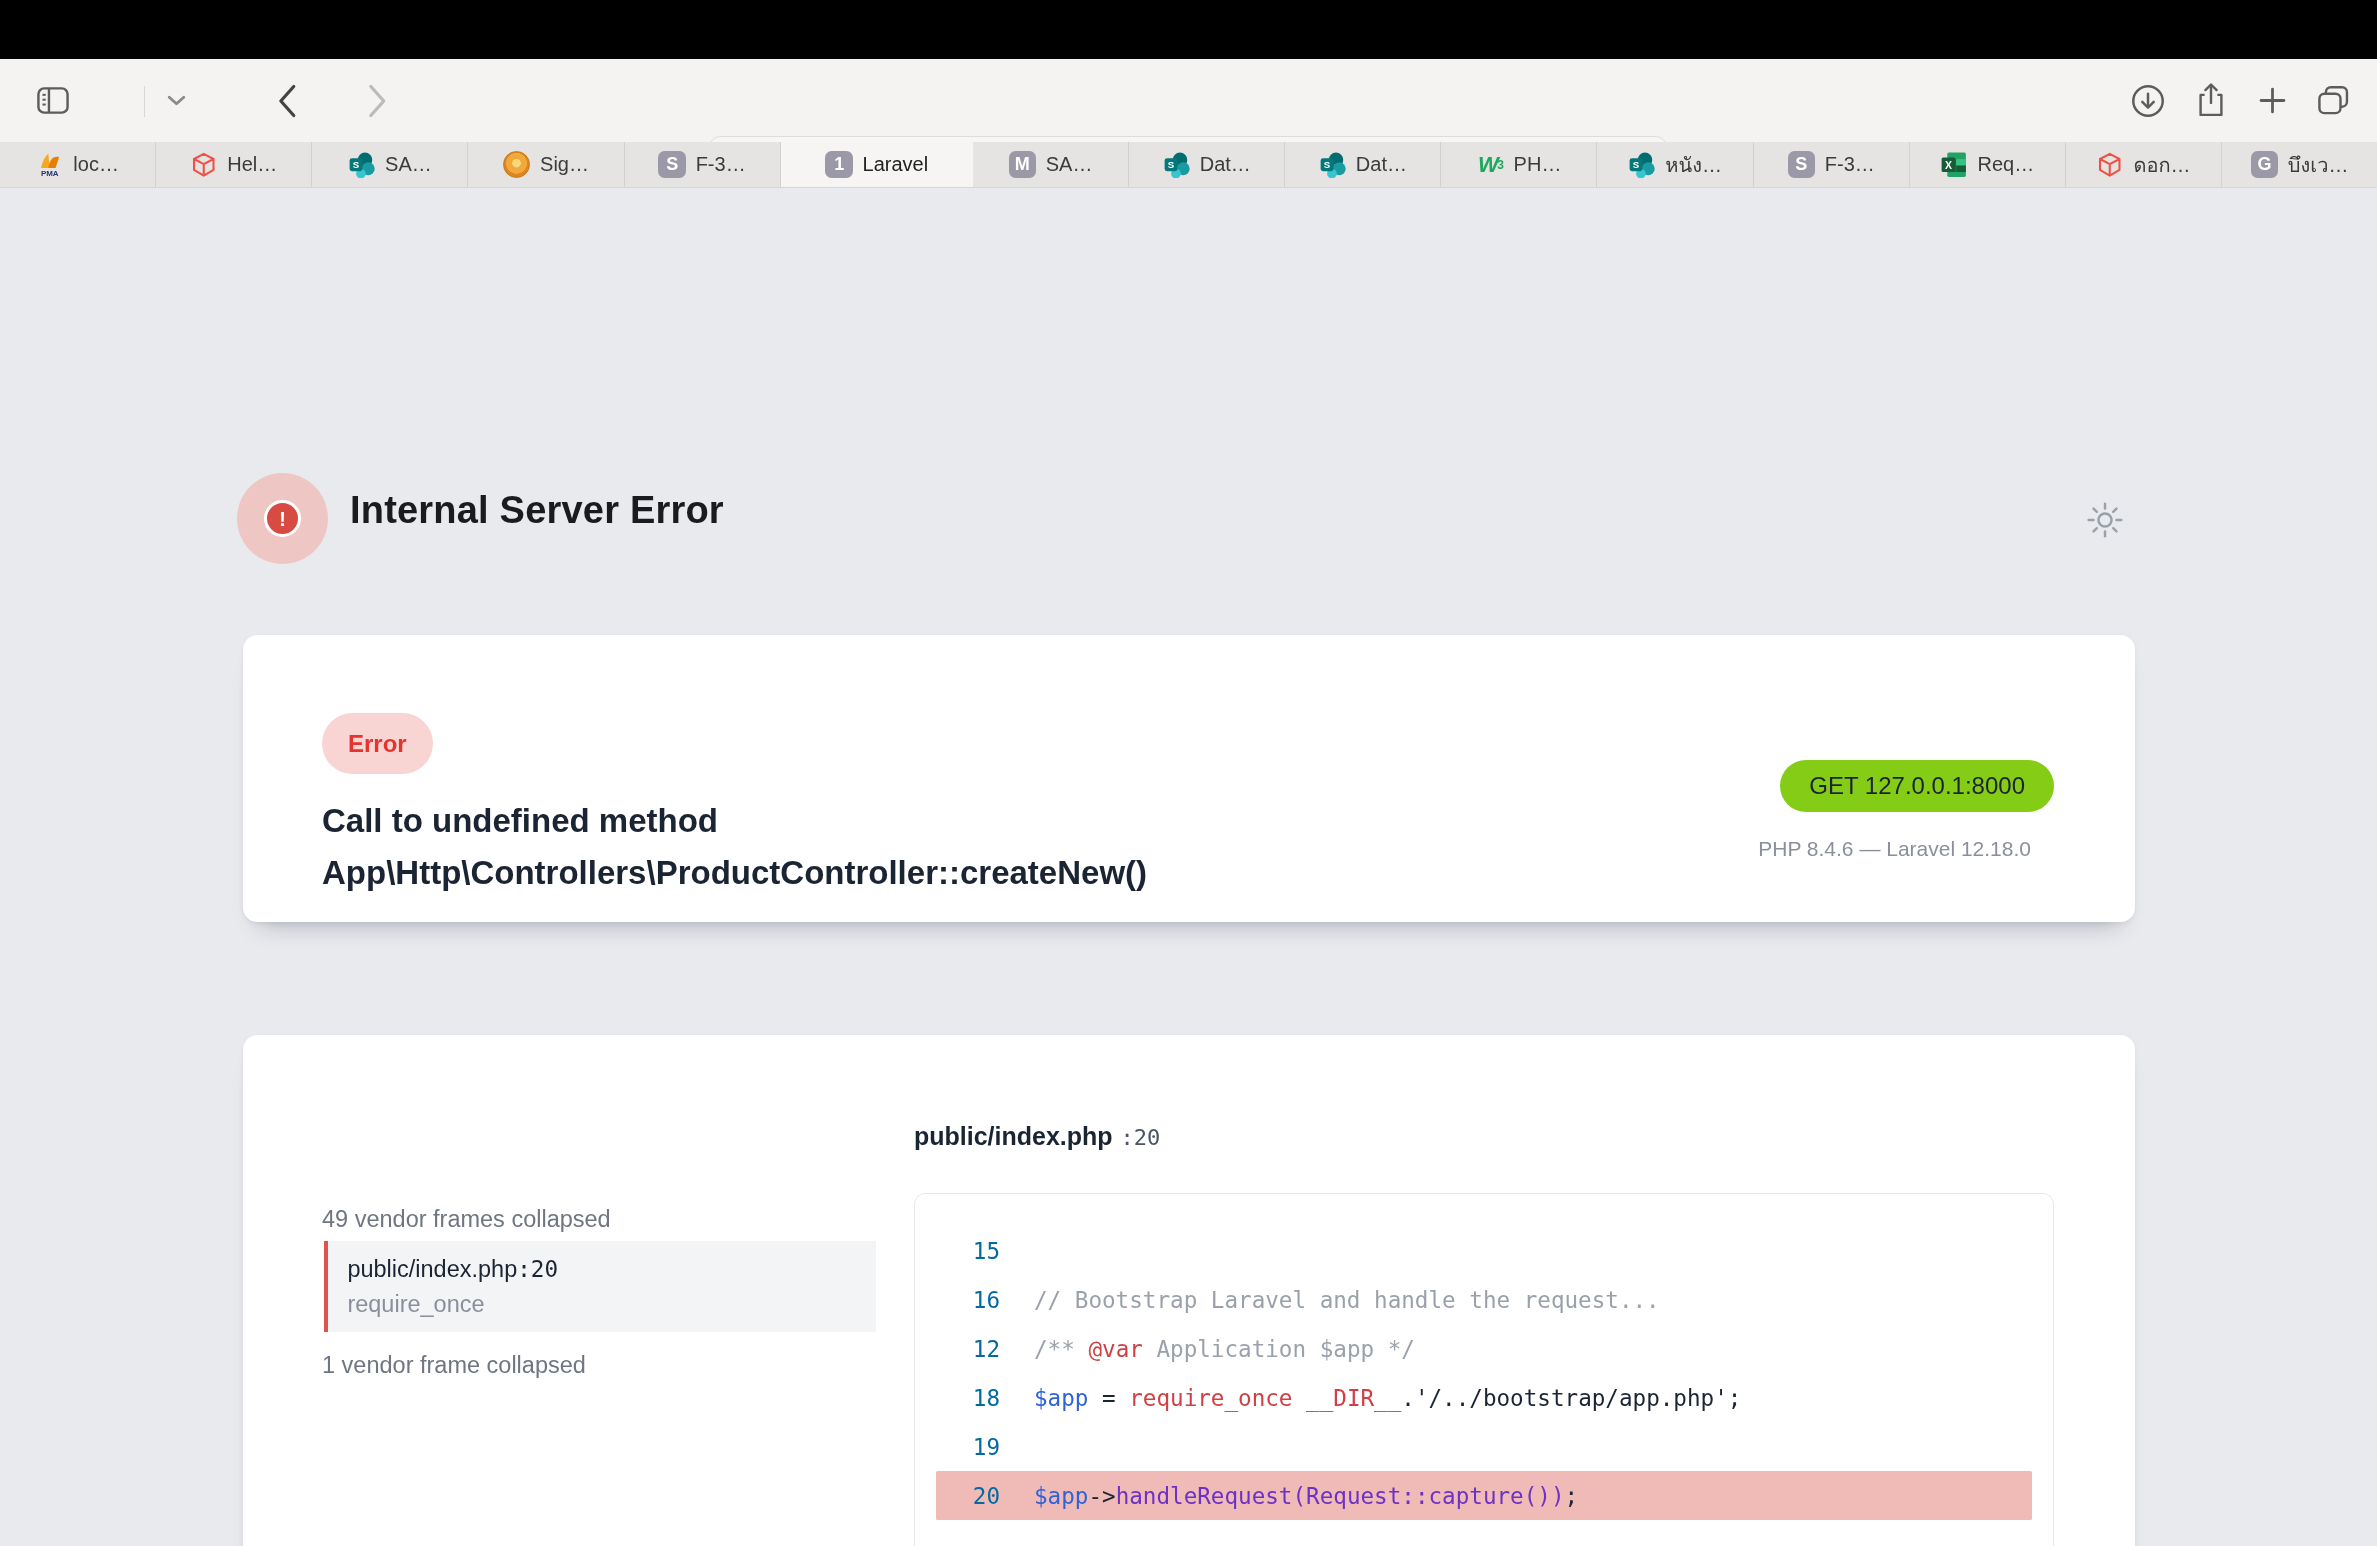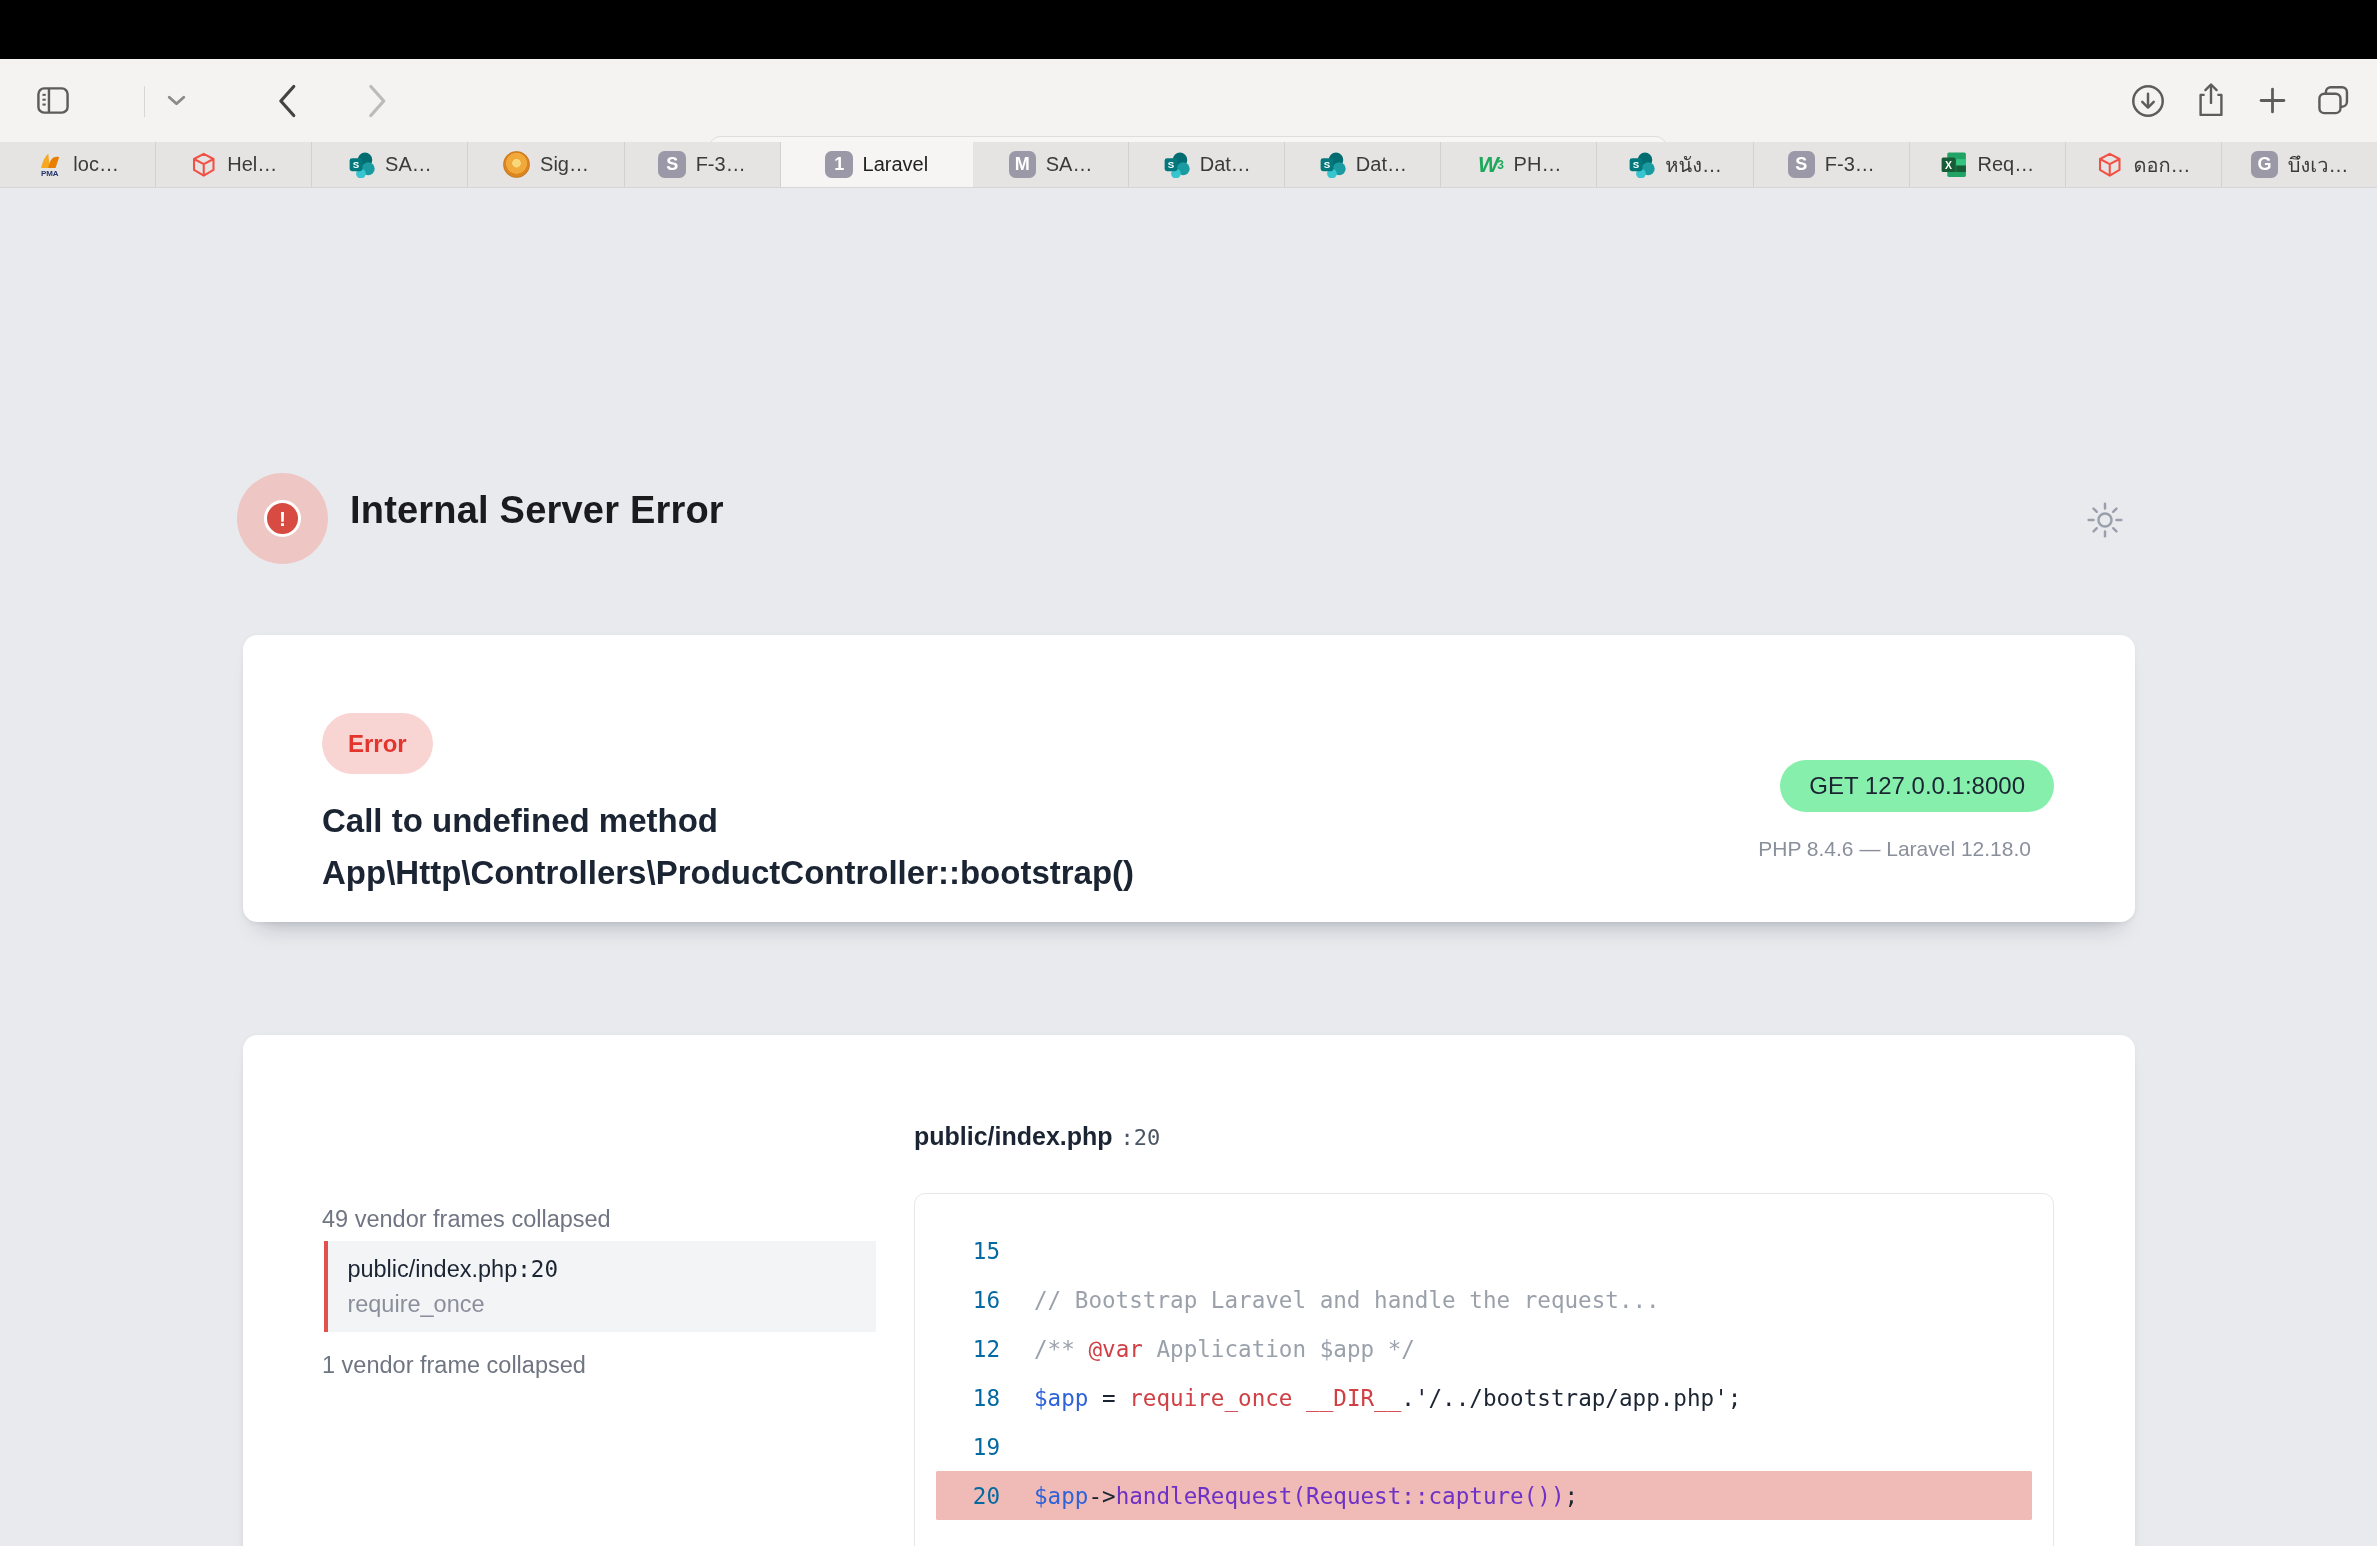--- a/index.html
+++ b/index.html
@@ -47,21 +47,21 @@
   .card { position:absolute; left:243px; width:1892px; background:#fff; border-radius:14.6px;
           box-shadow:0 18px 22.6px -16px rgba(15,23,42,.28), 0 1.6px 4.9px rgba(15,23,42,.05); }
   .card.error-card { top:447px; height:287px; }
   .card.trace-card { top:847px; height:776px; border-bottom-left-radius:0; border-bottom-right-radius:0; }
 
   .pill { display:inline-flex; align-items:center; justify-content:center; border-radius:808px; }
   .error-badge { position:absolute; left:79px; top:78px; height:61px; padding:0 26px; background:#f8d5d2;
                  color:#e3352e; font-size:24px; font-weight:600; }
   .error-message { position:absolute; left:79px; top:160px; width:1294px; font-size:33px; font-weight:700;
                  color:#1b2433; line-height:52px; }
-  .request-badge { position:absolute; right:81px; top:125px; height:52px; padding:0 29px; background:#86efac;
+  .request-badge { position:absolute; right:81px; top:125px; height:52px; padding:0 29px; background:#84cc16;
                  color:#1b2433; font-size:24px; }
   .versions { position:absolute; right:104px; top:202px; font-size:21px; color:#8a8f9c; }
 
   .expand-btn { position:absolute; left:79px; top:84px; height:60px; padding:0 24px; background:#f8d0cc;
                 color:#e3352e; font-size:23.5px; font-weight:600; gap:11.3px; }
   .collapsed-above { position:absolute; left:79px; top:171px; font-size:23.5px; color:#6f7582; }
   .frame-item { position:absolute; left:81px; top:206px; width:552px; height:91px; background:#f3f4f6;
                 border-left:4px solid #e0524b; padding:14.6px 0 0 19.4px; }
   .frame-file { font-size:23.5px; color:#1b2433; }
   .frame-file .ln { font-size:22.6px; }
@@ -300,21 +300,21 @@
         <line x1="8" y1="36" x2="12" y2="32"></line>
         <line x1="32" y1="12" x2="36" y2="8"></line>
       </g>
     </svg>
   </div>
 
   <section class="card error-card">
     <span class="pill error-badge">Error</span>
     <div class="error-message">
       <div>Call to undefined method</div>
-      <div>App\Http\Controllers\ProductController::bootstrap()</div>
+      <div>App\Http\Controllers\ProductController::createNew()</div>
     </div>
     <span class="pill request-badge">GET 127.0.0.1:8000</span>
     <div class="versions">PHP 8.4.6 — Laravel 12.18.0</div>
   </section>
 
   <section class="card trace-card">
 
     <div class="collapsed-above">49 vendor frames collapsed</div>
 
     <div class="frame-item">

